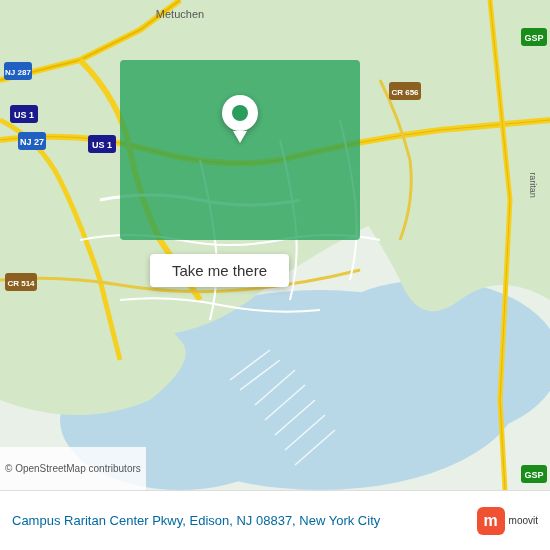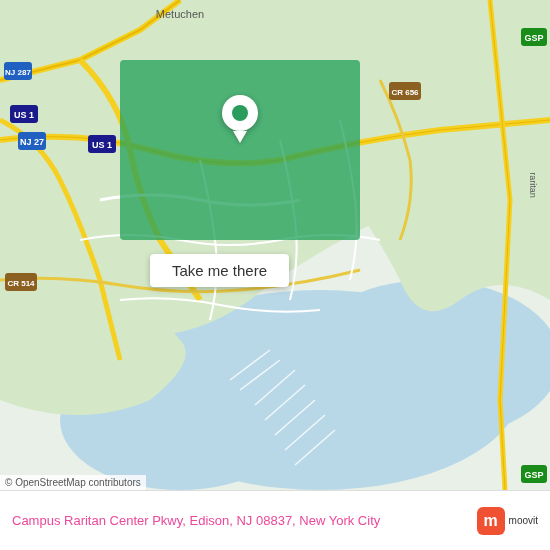--- a/index.html
+++ b/index.html
@@ -96,40 +96,40 @@
       white-space: nowrap;
       margin-top: 29px;
     }
 
     
     .osm-attribution {
       position: absolute;
       bottom: 0;
       left: 0;
       background: rgba(255,255,255,0.8);
-      padding: 2px 5px;
+      padding: 16px 5px;
       font-size: 10px;
       color: #555;
     }
 
     
     #info-bar {
       width: 550px;
       height: 60px;
       background: white;
       display: flex;
       align-items: center;
       padding: 0 12px;
       border-top: 1px solid #ddd;
       position: relative;
     }
 
     .address-text {
       font-size: 13px;
-      color: #ec4899;
+      color: #0369a1;
       flex: 1;
     }
 
     .moovit-logo {
       display: flex;
       align-items: center;
       gap: 4px;
       margin-left: 8px;
     }
 

